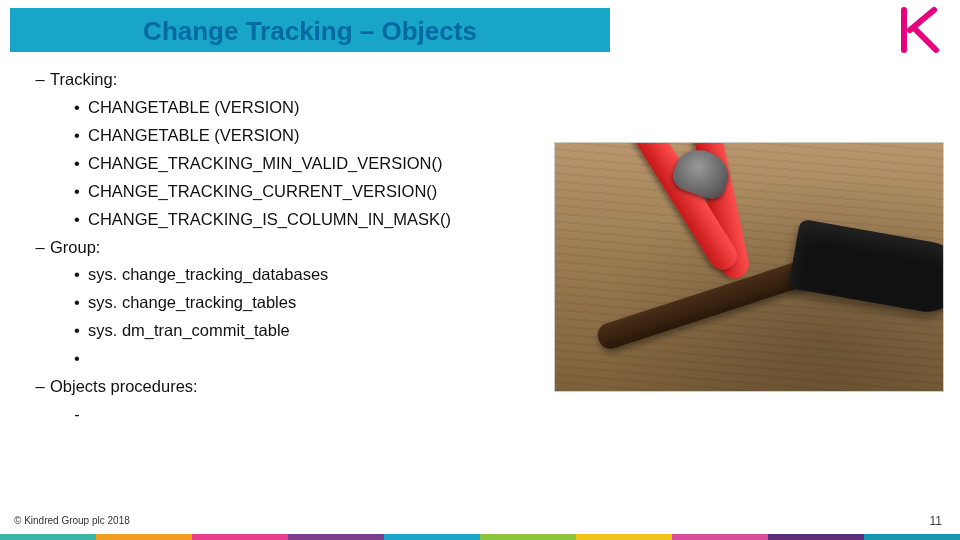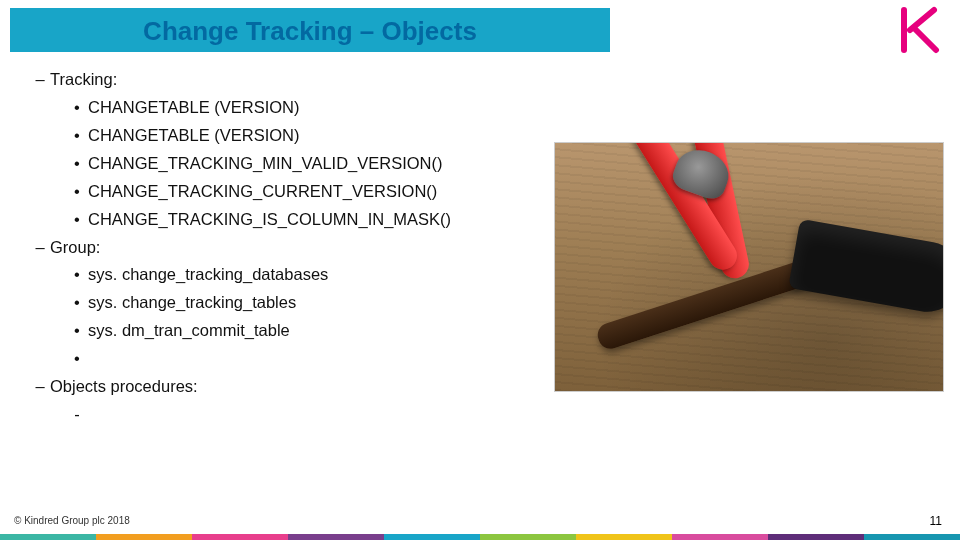--- a/index.html
+++ b/index.html
@@ -19,21 +19,21 @@
   .image-box { position: absolute; top: 142px; right: 16px; width: 390px; height: 250px; background: linear-gradient(180deg,#b9966e 0%, #9f7f55 40%, #7d603a 100%); border: 1px solid #ccc; overflow: hidden; }
   .wood-grain { position: absolute; inset: 0; background:
      repeating-linear-gradient(5deg, rgba(0,0,0,0.05) 0 2px, rgba(0,0,0,0) 2px 8px),
      radial-gradient(ellipse at 70% 80%, rgba(0,0,0,0.2), transparent 60%); }
   .hammer-head { position: absolute; right: -20px; top: 90px; width: 170px; height: 70px; background: #111; border-radius: 10px 40px 40px 10px; transform: rotate(10deg); box-shadow: inset 0 10px 20px rgba(255,255,255,0.08), 0 6px 10px rgba(0,0,0,0.4); }
   .hammer-handle { position: absolute; right: 120px; top: 148px; width: 230px; height: 26px; background: linear-gradient(180deg,#4a2f19,#2a1708); border-radius: 12px; transform: rotate(-18deg); box-shadow: 0 4px 6px rgba(0,0,0,0.4); }
   .plier-handle1 { position: absolute; left: 30px; top: 30px; width: 190px; height: 28px; background: linear-gradient(180deg,#ff4d4d,#c51818); border-radius: 16px; transform: rotate(58deg); box-shadow: 0 3px 5px rgba(0,0,0,0.4); }
   .plier-handle2 { position: absolute; left: 68px; top: 28px; width: 190px; height: 28px; background: linear-gradient(180deg,#ff4d4d,#c51818); border-radius: 16px; transform: rotate(78deg); box-shadow: 0 3px 5px rgba(0,0,0,0.4); }
   .plier-jaw { position: absolute; left: 120px; top: 8px; width: 54px; height: 44px; background: radial-gradient(circle at 40% 40%, #999, #444); border-radius: 50% 50% 30% 30%; transform: rotate(20deg); box-shadow: 0 2px 4px rgba(0,0,0,0.5);}
   .footer-text { position: absolute; bottom: 14px; left: 14px; font-size: 10px; color: #333; }
-  .page-num { position: absolute; bottom: 12px; right: 18px; font-size: 12px; color: #000000; }
+  .page-num { position: absolute; bottom: 12px; right: 18px; font-size: 12px; color: #404040; }
   .color-strip { position: absolute; bottom: 0; left: 0; width: 960px; height: 6px; display: flex; }
   .color-strip div { flex: 1; }
   .c1{background:#3bb6a4}.c2{background:#f29e1f}.c3{background:#e83e8c}.c4{background:#793e8c}.c5{background:#18a5c8}.c6{background:#8cc63f}
   .c7{background:#f0c419}.c8{background:#d94c9e}.c9{background:#5e2d79}.c10{background:#1796b0}
 </style>
 </head>
 <body>
 <div class="slide">
   <div class="title-bar"></div>
   <div class="title-inner">Change Tracking – Objects</div>

